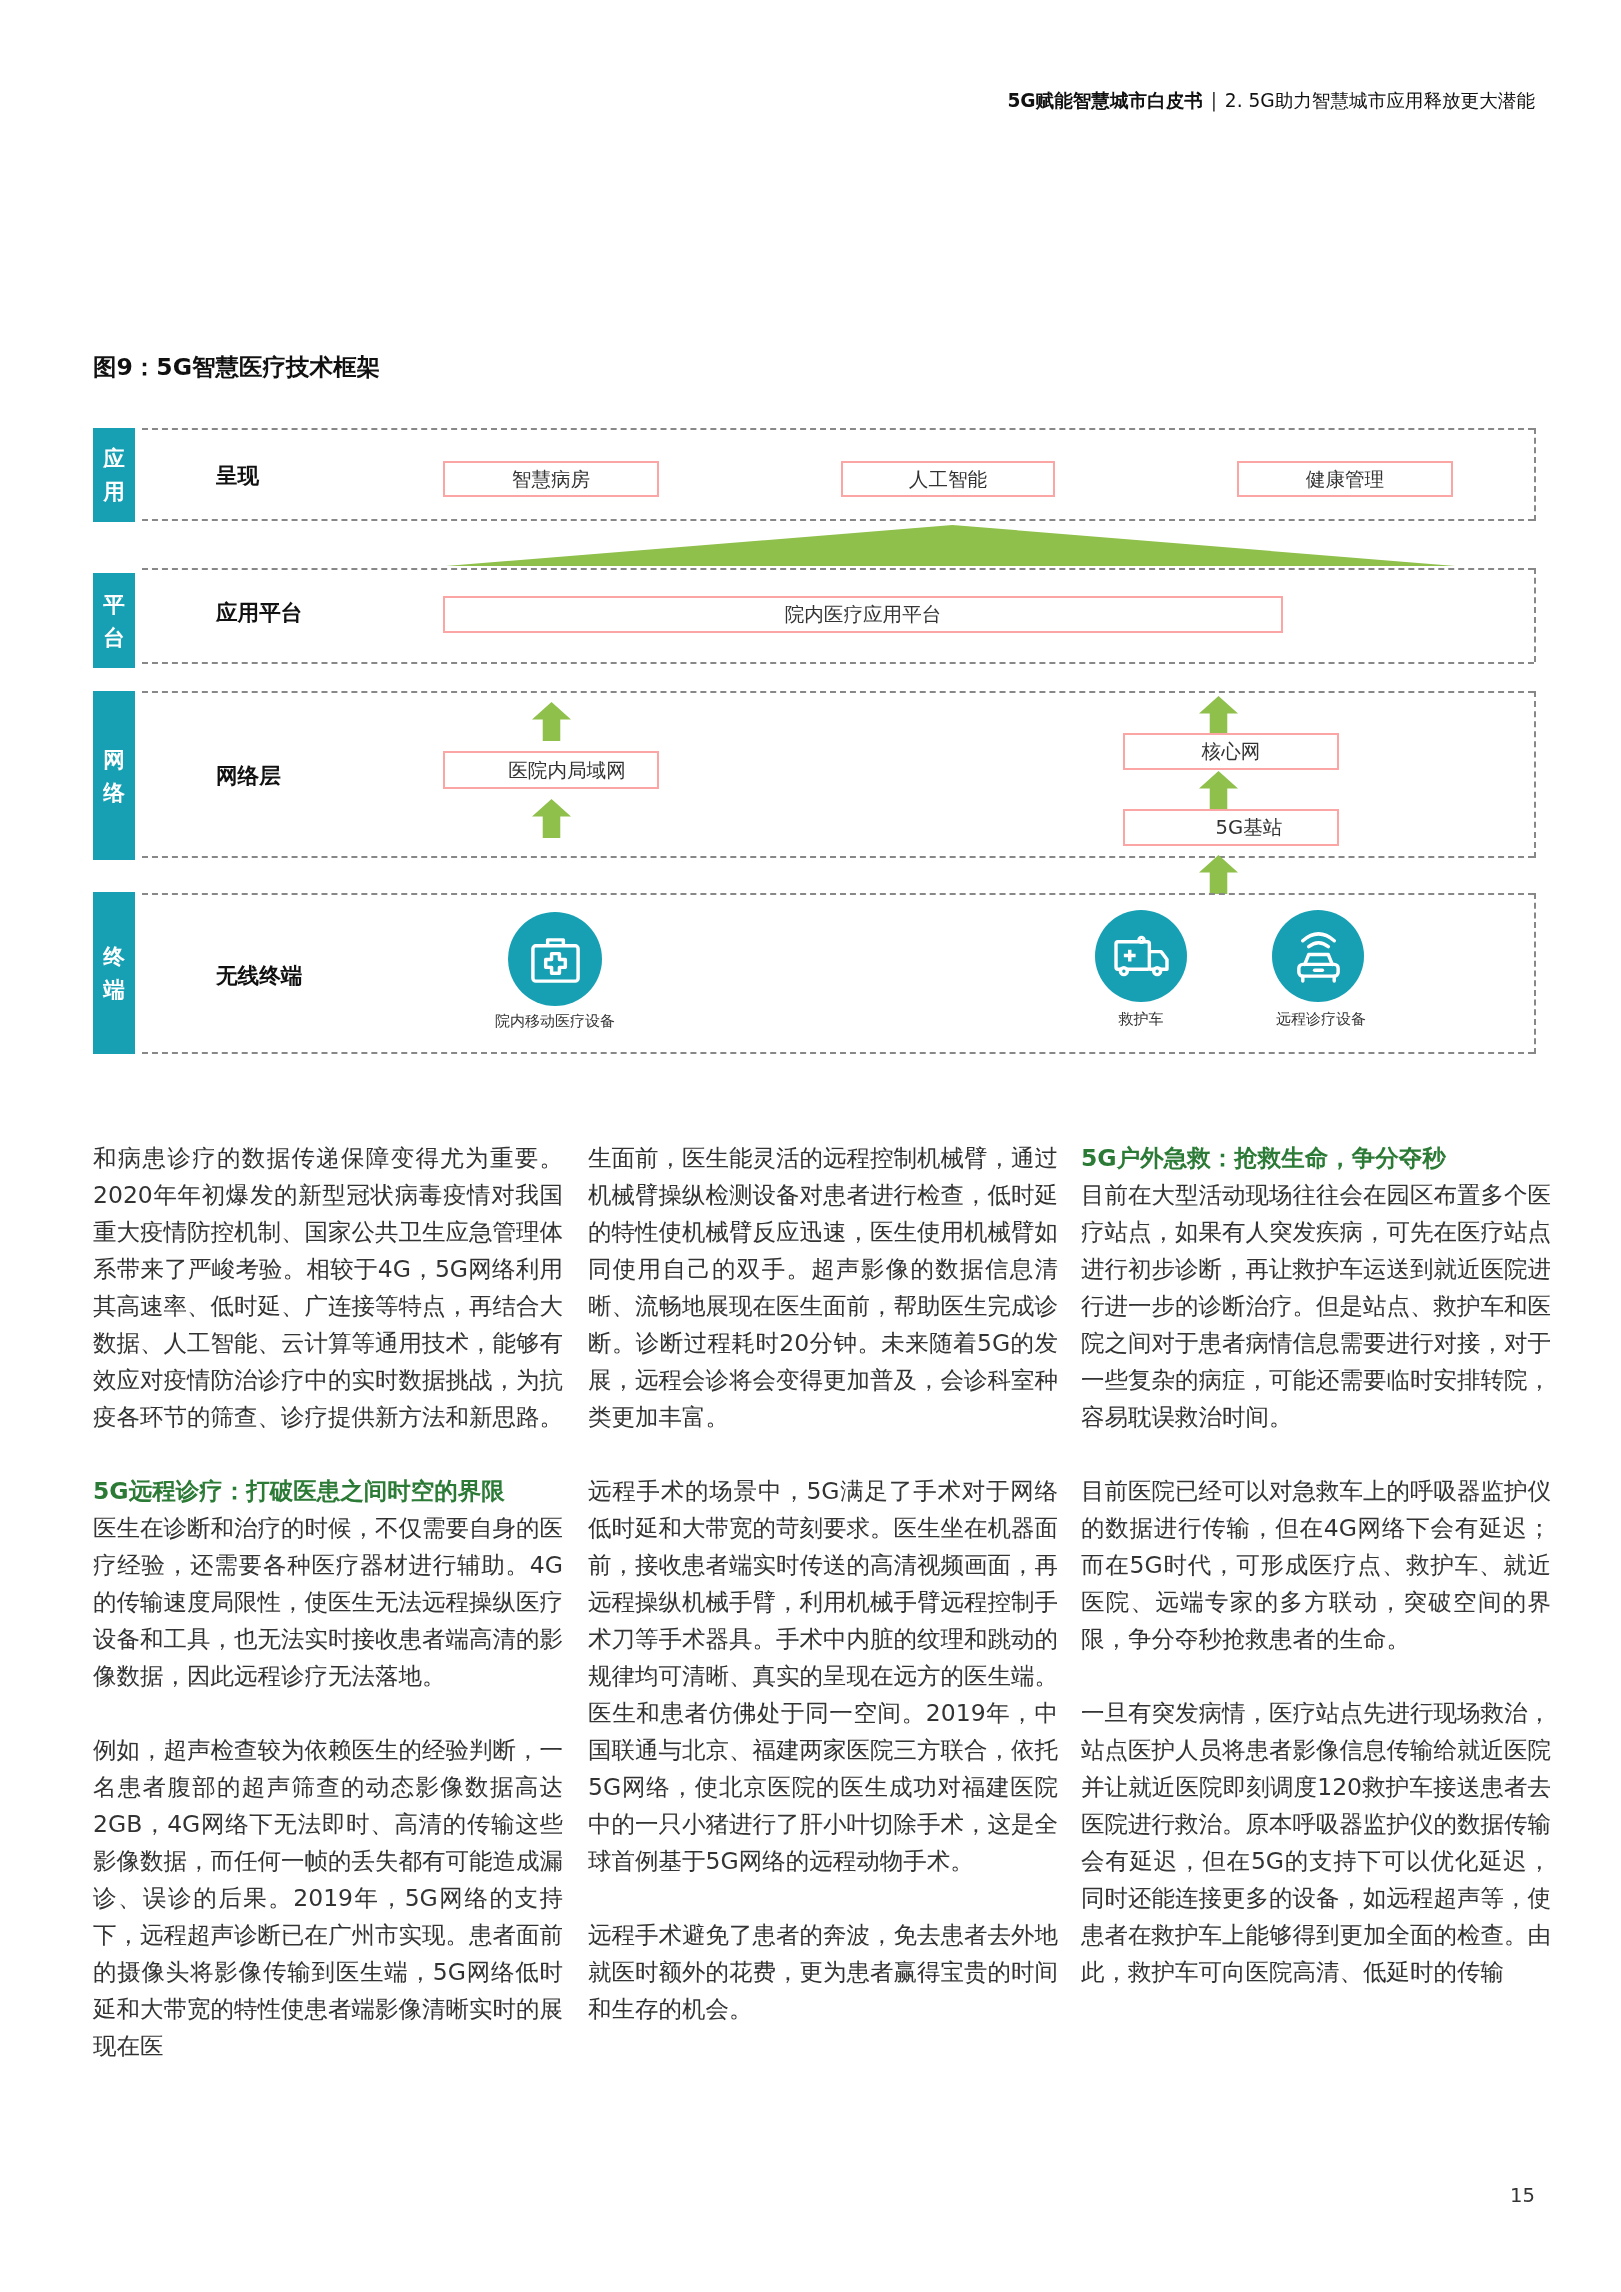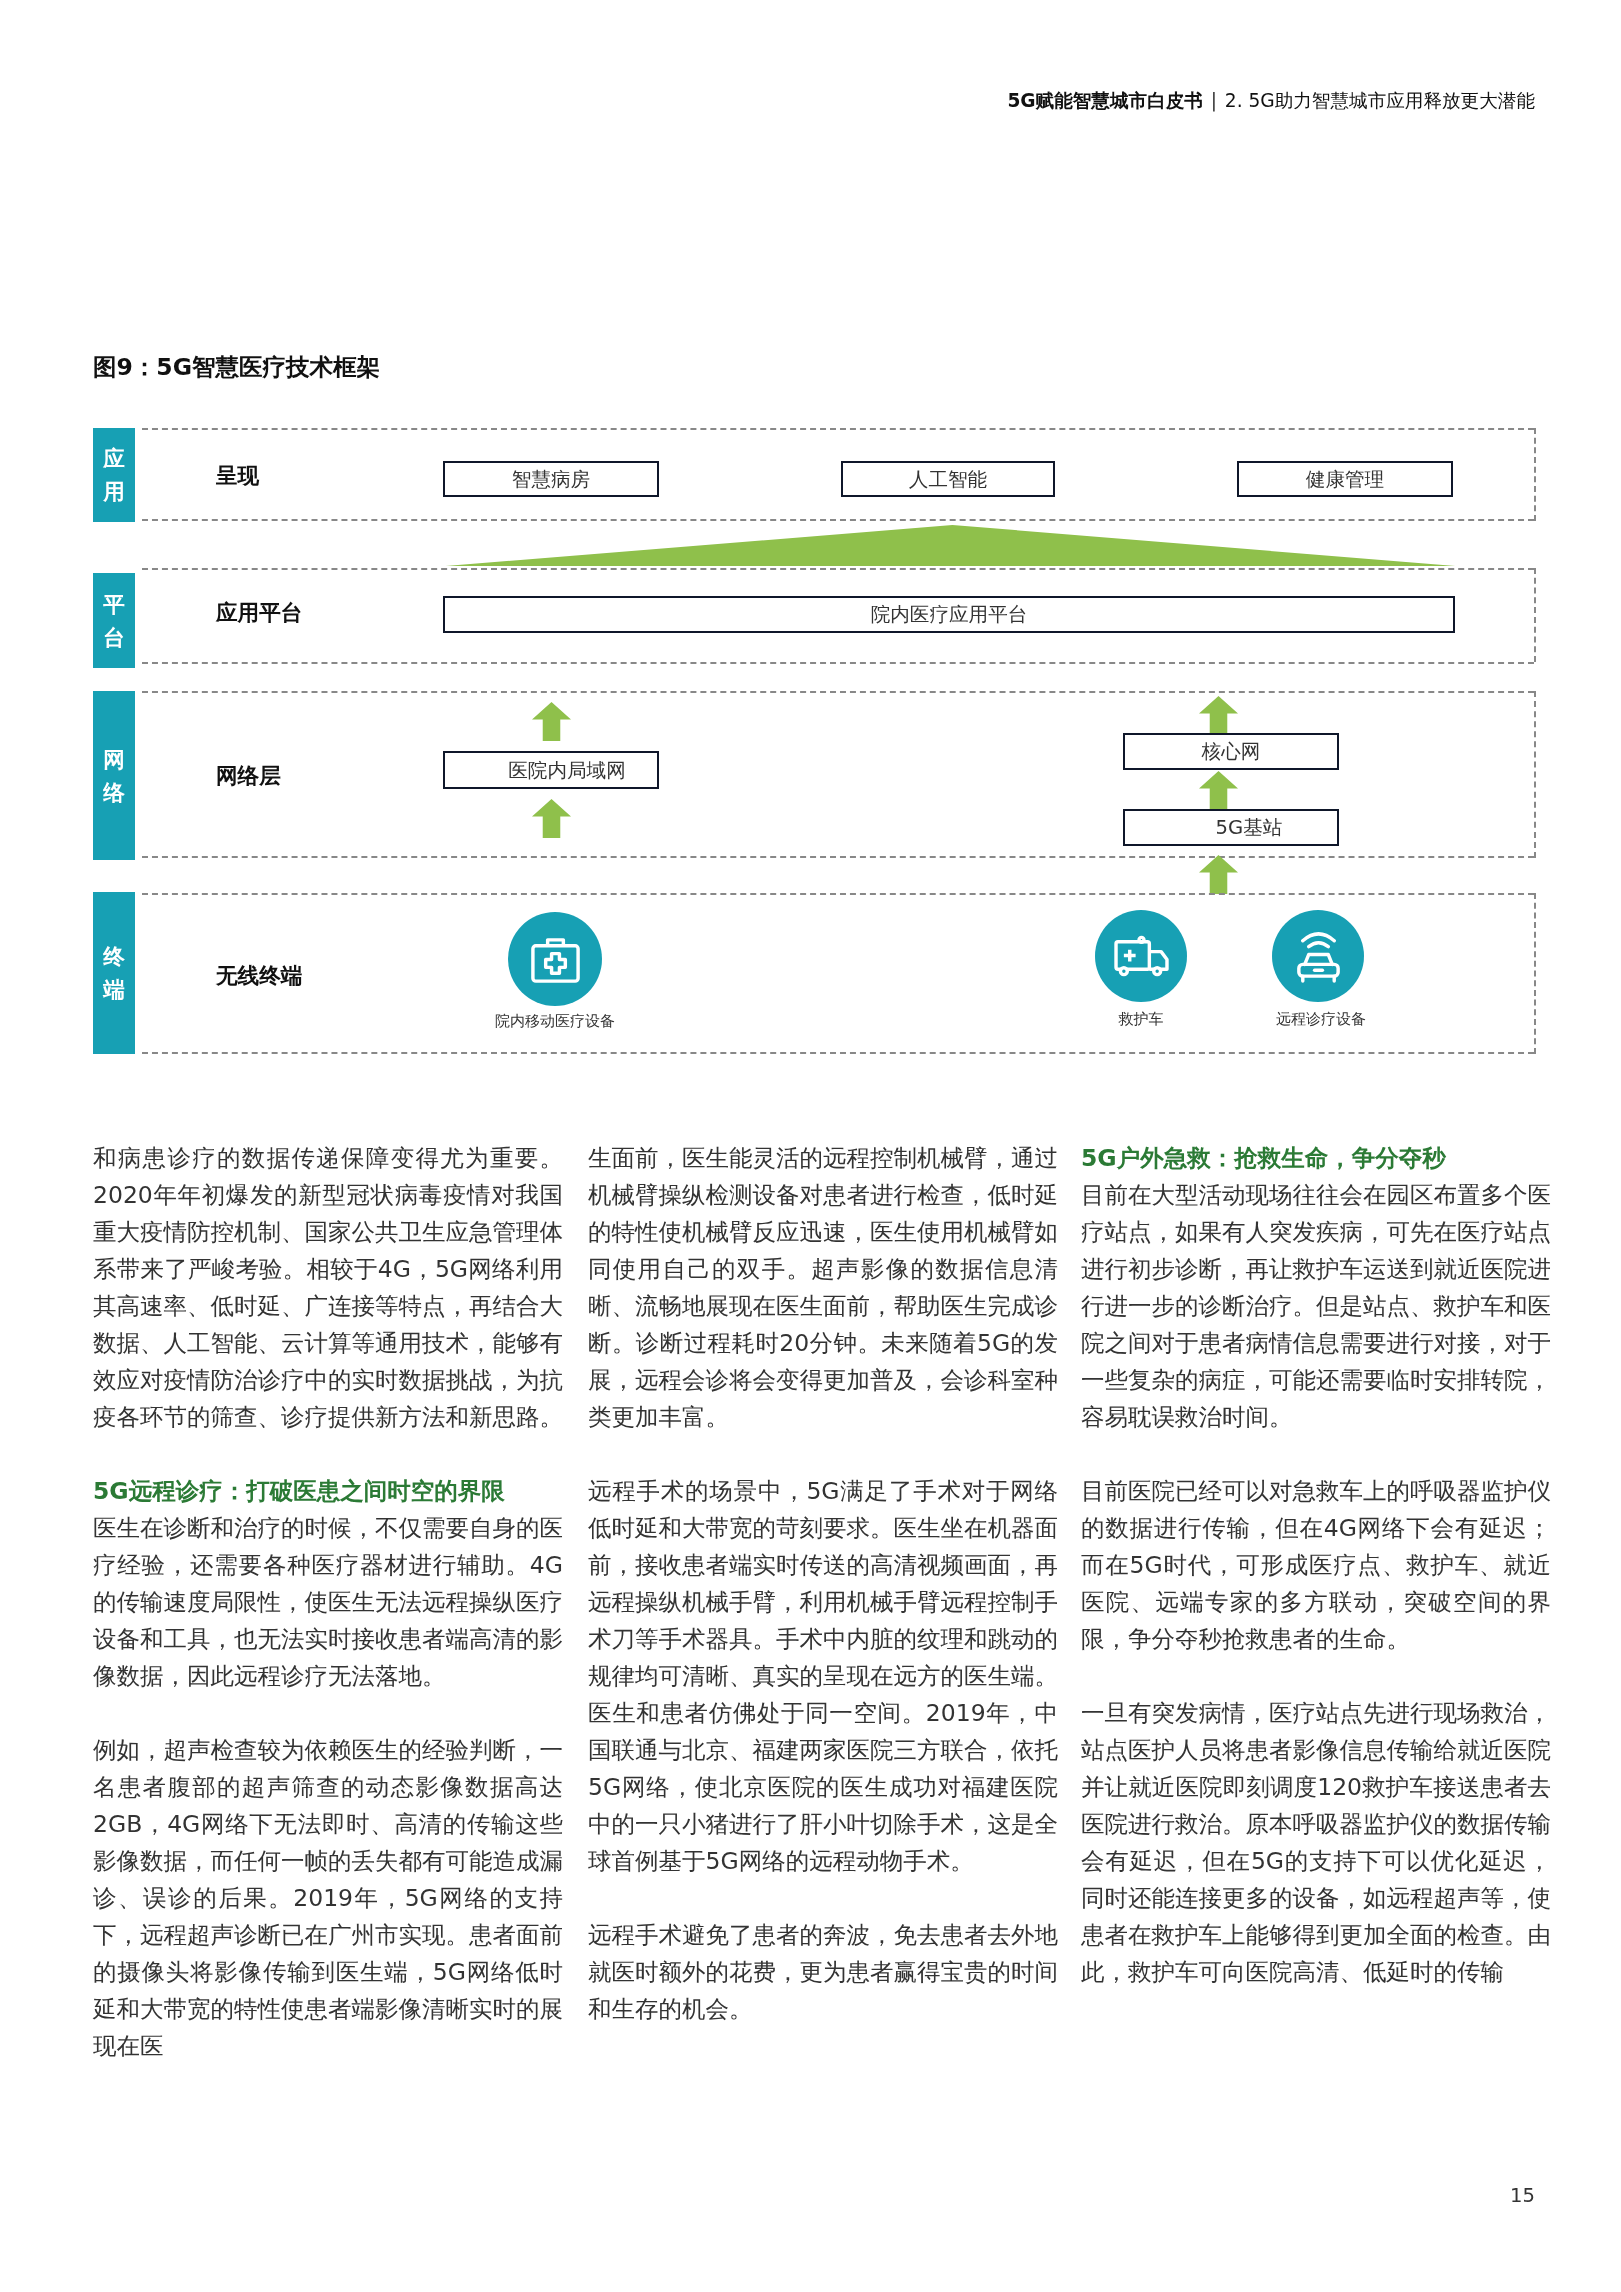--- a/index.html
+++ b/index.html
@@ -17,21 +17,21 @@
 
   
   .diagram { position: absolute; left: 0; top: 0; width: 1621px; height: 1078px; }
   .side-tab { position: absolute; left: 93px; width: 42px; background: #17a0b4; color: #fff;
               font-weight: bold; font-size: 21.6px; display: flex; flex-direction: column;
               align-items: center; justify-content: center; line-height: 33px; }
   .side-tab span { display: block; }
   .row-label { position: absolute; left: 216px; font-size: 21.6px; font-weight: bold; color: #111; }
   .dash-h { position: absolute; height: 0; border-top: 2.9px dashed #888; left: 142px; width: 1392px; }
   .dash-v { position: absolute; width: 0; border-left: 2.9px dashed #888; left: 1534px; }
-  .box { position: absolute; border: 2px solid #0f172a; background: #fff; box-sizing: border-box;
+  .box { position: absolute; border: 2px solid #fca5a5; background: #fff; box-sizing: border-box;
          font-size: 19.6px; color: #333; display: flex; align-items: center; justify-content: center; }
   .arrow { position: absolute; width: 39px; height: 39px; }
   .icon-circle { position: absolute; width: 94px; height: 94px; border-radius: 50%; background: #17a0b4;
                  display: flex; align-items: center; justify-content: center; }
   .icon-label { position: absolute; font-size: 15px; color: #333; white-space: nowrap; transform: translateX(-50%); }
 
   
   .col { position: absolute; top: 1140px; width: 470px; font-size: 23.5px; line-height: 37px; color: #333; }
   .col p { margin: 0 0 37px 0; text-align: justify; }
   .col h3 { margin: 0; font-size: 23.5px; line-height: 37px; font-weight: bold; color: #2e7d32; }
@@ -67,21 +67,21 @@
   </svg>
 
   <div class="side-tab" style="top:573px;height:95px;">
     <span>平</span>
     <span>台</span>
   </div>
   <div class="dash-h" style="top:568px;"></div>
   <div class="dash-h" style="top:662px;"></div>
   <div class="dash-v" style="top:568px;height:94px;"></div>
   <div class="row-label" style="top:598px;">应用平台</div>
-  <div class="box" style="left:443px;top:596px;width:1012px;height:37px;">院内医疗应用平台</div>
+  <div class="box" style="left:443px;top:596px;width:840px;height:37px;">院内医疗应用平台</div>
 
   <div class="side-tab" style="top:691px;height:169px;">
     <span>网</span>
     <span>络</span>
   </div>
   <div class="dash-h" style="top:691px;"></div>
   <div class="dash-h" style="top:856px;"></div>
   <div class="dash-v" style="top:691px;height:167px;"></div>
   <div class="row-label" style="top:761px;">网络层</div>
 

